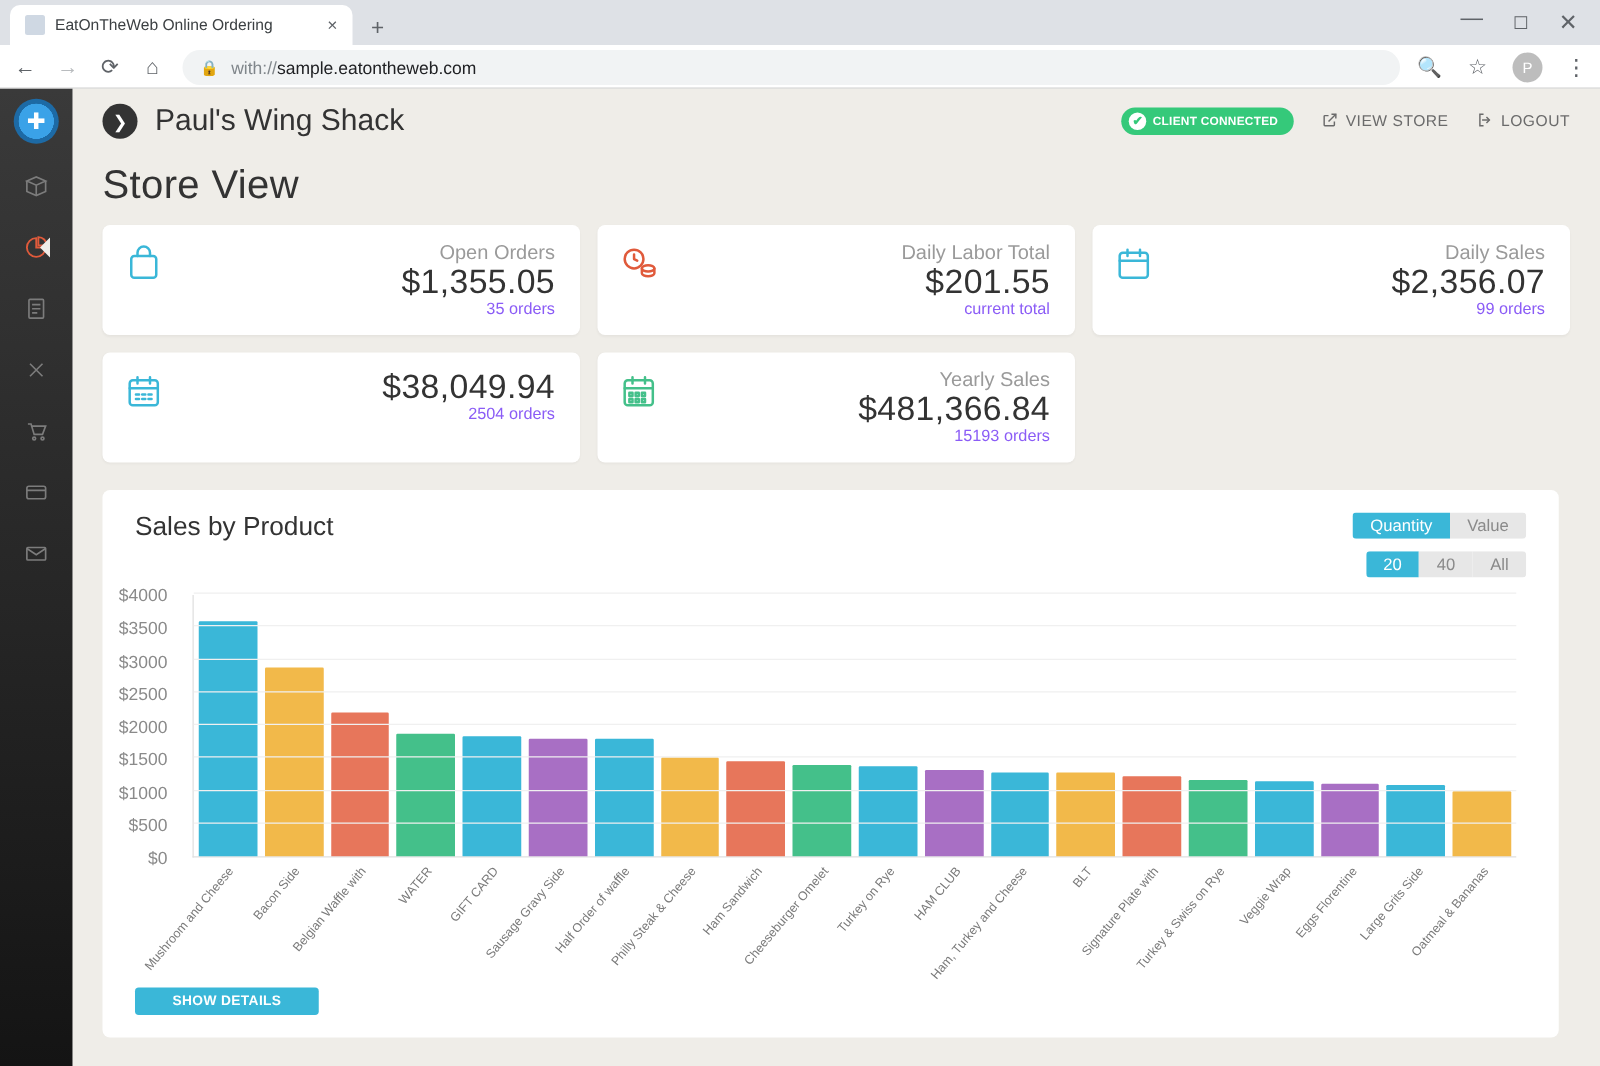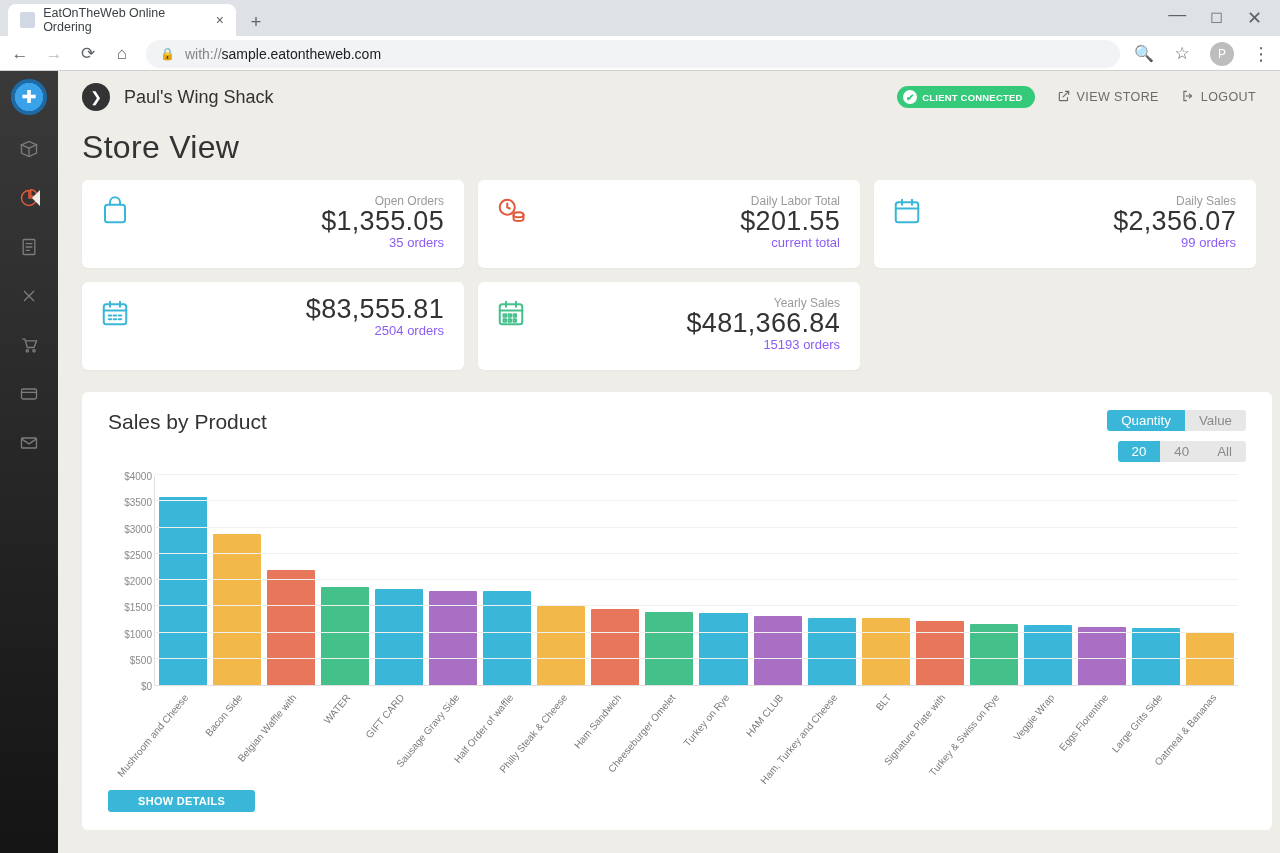--- a/index.html
+++ b/index.html
@@ -1,20 +1,20 @@
 <!DOCTYPE html>
 <html><head>
 <meta charset="utf-8">
 <style>
   * { box-sizing: border-box; margin: 0; padding: 0; }
   html, body { width: 1280px; height: 853px; font-family: "Segoe UI", Arial, sans-serif; overflow: hidden; background:#fff; }
   
   .browser-chrome { height: 71px; border-bottom: 1px solid #d0d0d0; background:#fff; }
   .tab-strip { height: 36px; background: #dee1e6; display:flex; align-items:flex-end; padding-left:8px; }
-  .tab { display:flex; align-items:center; gap:8px; background:#fff; height:32px; border-radius:8px 8px 0 0; padding:0 12px; width:228px; font-size:12.5px; color:#3c4043; }
+  .tab { display:flex; align-items:center; gap:8px; background:#fff; height:32px; border-radius:8px 8px 0 0; padding:0 12px; width:274px; font-size:12.5px; color:#3c4043; }
   .tab .favicon { width:16px; height:16px; background:#cfd8e3; border-radius:2px; }
   .tab .closex { margin-left:auto; color:#5f6368; font-size:14px; cursor:pointer; }
   .new-tab { width:28px; height:28px; display:flex; align-items:center; justify-content:center; color:#5f6368; font-size:18px; margin-left:6px; cursor:pointer; }
   .win-controls { margin-left:auto; display:flex; align-items:center; gap:24px; padding-right:18px; height:36px; color:#5f6368; }
   .win-controls span { font-size:14px; cursor:pointer; font-family:Arial; }
   .addr-row { height:35px; display:flex; align-items:center; padding:0 10px 0 10px; gap:14px; }
   .nav-ico { color:#5f6368; font-size:17px; cursor:pointer; width:20px; text-align:center; }
   .nav-ico.fwd { color:#b9bcbf; }
   .url-box { flex:1; height:28px; background:#f1f3f4; border-radius:14px; display:flex; align-items:center; padding:0 14px; font-size:14px; color:#202124; gap:10px; }
   .url-box .lock { color:#5f6368; font-size:12px; }
@@ -28,48 +28,48 @@
   .left-rail { width:58px; background: linear-gradient(#3a3a3a,#141414); display:flex; flex-direction:column; align-items:center; padding-top:8px; gap:24px; position:relative; }
   .rail-logo { width:36px; height:36px; border-radius:50%; background:radial-gradient(circle at 50% 50%, #3aa2e8 55%, #1d6aa5 56%); display:flex; align-items:center; justify-content:center; color:#fff; font-size:18px; }
   .rail-ico { color:#7c7c7c; font-size:18px; cursor:pointer; }
   .rail-ico.active { color:#e05a3b; position:relative; }
   .rail-active-ptr { position:absolute; right:-1px; width:0; height:0; border-top:8px solid transparent; border-bottom:8px solid transparent; border-right:8px solid #efede8; }
   .main { flex:1; background:#efede8; overflow:auto; }
 
   .topbar { height:52px; display:flex; align-items:center; padding:0 24px; }
   .store-chip { display:flex; align-items:center; gap:14px; }
   .store-arrow { width:28px; height:28px; border-radius:50%; background:#333; color:#fff; display:flex; align-items:center; justify-content:center; font-size:14px; cursor:pointer; }
-  .store-name { font-size:18px; color:#333; font-weight:500; }
+  .store-name { font-size:24px; color:#333; font-weight:500; }
   .topbar .spacer { flex:1; }
   .conn-pill { background:#35c97a; color:#fff; border-radius:14px; height:22px; padding:0 12px 0 6px; display:flex; align-items:center; gap:5px; font-size:9.5px; font-weight:700; letter-spacing:.2px; }
   .conn-pill .chk { width:14px; height:14px; border-radius:50%; background:#fff; color:#35c97a; display:flex; align-items:center; justify-content:center; font-size:10px; }
   .tb-link { display:flex; align-items:center; gap:6px; color:#6b6b6b; font-size:12.5px; margin-left:22px; cursor:pointer; letter-spacing:.4px; }
 
   .page-title { font-size:32px; font-weight:400; color:#333; margin:6px 0 14px 24px; letter-spacing:.3px; }
 
   .cards { display:grid; grid-template-columns:repeat(3, 1fr); gap:14px; padding:0 24px; }
   .card { background:#fff; border-radius:6px; padding:14px 20px 10px 18px; display:flex; height:88px; box-shadow:0 1px 2px rgba(0,0,0,.04); }
   .card-ico { width:40px; display:flex; align-items:flex-start; padding-top:2px; }
   .card-ico svg { width:30px; height:30px; }
   .card-body { flex:1; text-align:right; }
-  .card-label { color:#9a9a9a; font-size:12px; }
+  .card-label { color:#9a9a9a; font-size:16px; }
   .card-value { color:#333; font-size:27px; font-weight:400; margin-top:-2px; letter-spacing:.3px; }
   .card-sub { color:#8b5cf6; font-size:13px; margin-top:-2px; }
 
-  .panel { background:#fff; border-radius:6px; margin:22px 8px 20px 24px; padding:18px 10px 18px 10px; position:relative; }
+  .panel { background:#fff; border-radius:6px; margin:22px 33px 20px 24px; padding:18px 10px 18px 10px; position:relative; }
   .panel-head { display:flex; align-items:flex-start; padding:0 16px; }
   .panel-title { font-size:21px; color:#333; font-weight:500; }
   .panel-controls { margin-left:auto; display:flex; flex-direction:column; gap:10px; align-items:flex-end; }
   .seg { display:flex; border-radius:3px; overflow:hidden; font-size:11.5px; font-weight:600; }
   .seg button { border:none; padding:3px 14px; cursor:pointer; background:#e7e7e7; color:#8a8a8a; }
   .seg button.on { background:#3ab7d8; color:#fff; }
 
   .chart-wrap { display:flex; margin-top:14px; padding-left:14px; }
   .y-axis { width:48px; position:relative; height:210px; }
-  .y-tick { position:absolute; right:2px; font-size:10px; color:#8a8a8a; transform:translateY(50%); }
+  .y-tick { position:absolute; right:20px; font-size:14px; color:#8a8a8a; transform:translateY(50%); }
   .plot { flex:1; position:relative; height:210px; border-left:1px solid #dfdfdf; border-bottom:1px solid #dfdfdf; margin-right:24px; }
   .grid-line { position:absolute; left:0; right:0; border-top:1px solid #f0f0f0; }
   .bars { position:absolute; left:0; right:0; bottom:0; top:0; display:flex; align-items:flex-end; gap:6px; padding:0 4px; }
   .bar { flex:1; border-radius:1px 1px 0 0; }
   .xlabels { display:flex; margin-left:62px; margin-right:24px; gap:6px; padding:0 4px; }
   .xl { flex:1; position:relative; height:90px; }
   .xl span { position:absolute; left:50%; top:6px; transform-origin: top left; transform: rotate(-50deg) translateX(-100%); font-size:10px; color:#7a7a7a; white-space:nowrap; }
 
   .show-details { margin:14px 0 0 16px; background:#3ab7d8; color:#fff; border:none; font-size:11px; font-weight:700; padding:5px 30px; border-radius:3px; cursor:pointer; letter-spacing:.3px; }
 </style>
@@ -236,21 +236,21 @@
         </div>
         <div class="card">
           <div class="card-ico">
             <svg viewBox="0 0 24 24" stroke="#3ab7d8" fill="none" stroke-width="1.6" stroke-linecap="round" stroke-linejoin="round">
               <rect x="3" y="5" width="18" height="16" rx="2"></rect>
               <path d="M3 10h18M8 3v4M16 3v4"></path>
               <path d="M7 14h2M11 14h2M15 14h2M7 17h2M11 17h2M15 17h2"></path>
             </svg>
           </div>
           <div class="card-body">
-            <div class="card-value">$83,555.81</div>
+            <div class="card-value">$38,049.94</div>
             <div class="card-sub">2504 orders</div>
           </div>
         </div>
         <div class="card">
           <div class="card-ico">
             <svg viewBox="0 0 24 24" stroke="#44c08a" fill="none" stroke-width="1.6" stroke-linecap="round" stroke-linejoin="round">
               <rect x="3" y="5" width="18" height="16" rx="2"></rect>
               <path d="M3 10h18M8 3v4M16 3v4"></path>
               <path d="M6 13h2v2H6zM10 13h2v2h-2zM14 13h2v2h-2zM6 17h2v2H6zM10 17h2v2h-2zM14 17h2v2h-2z"></path>
             </svg>

